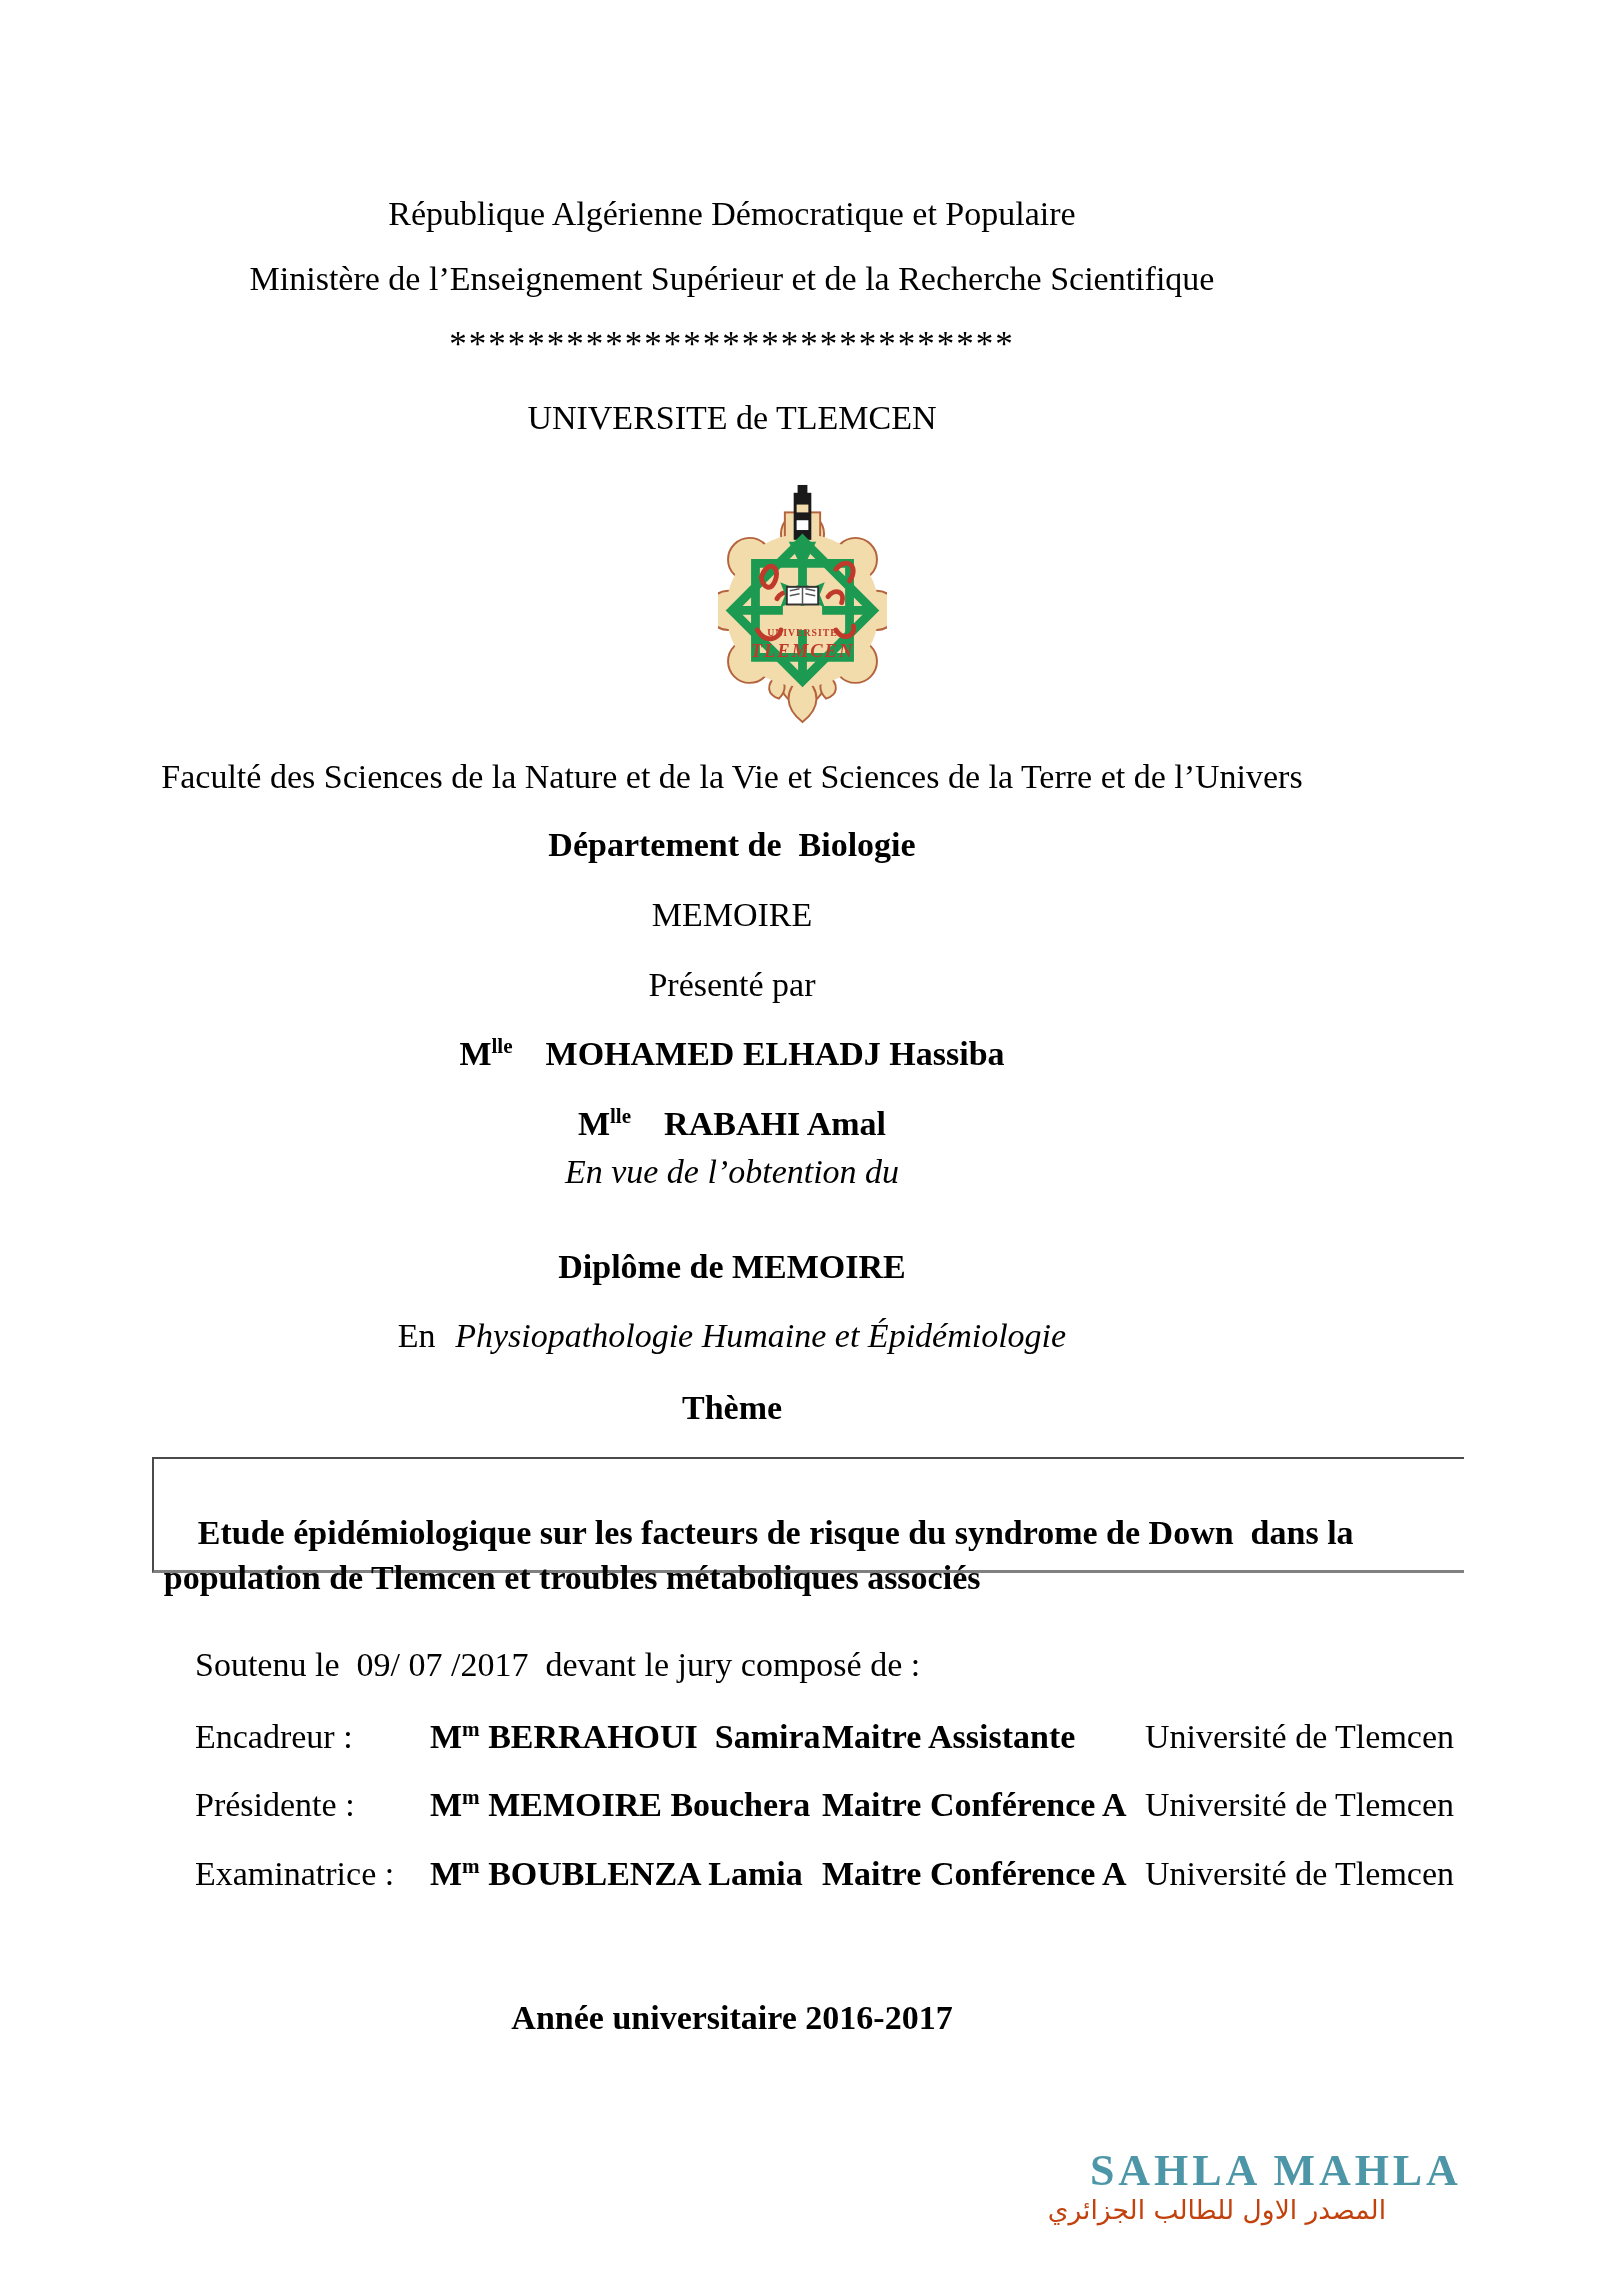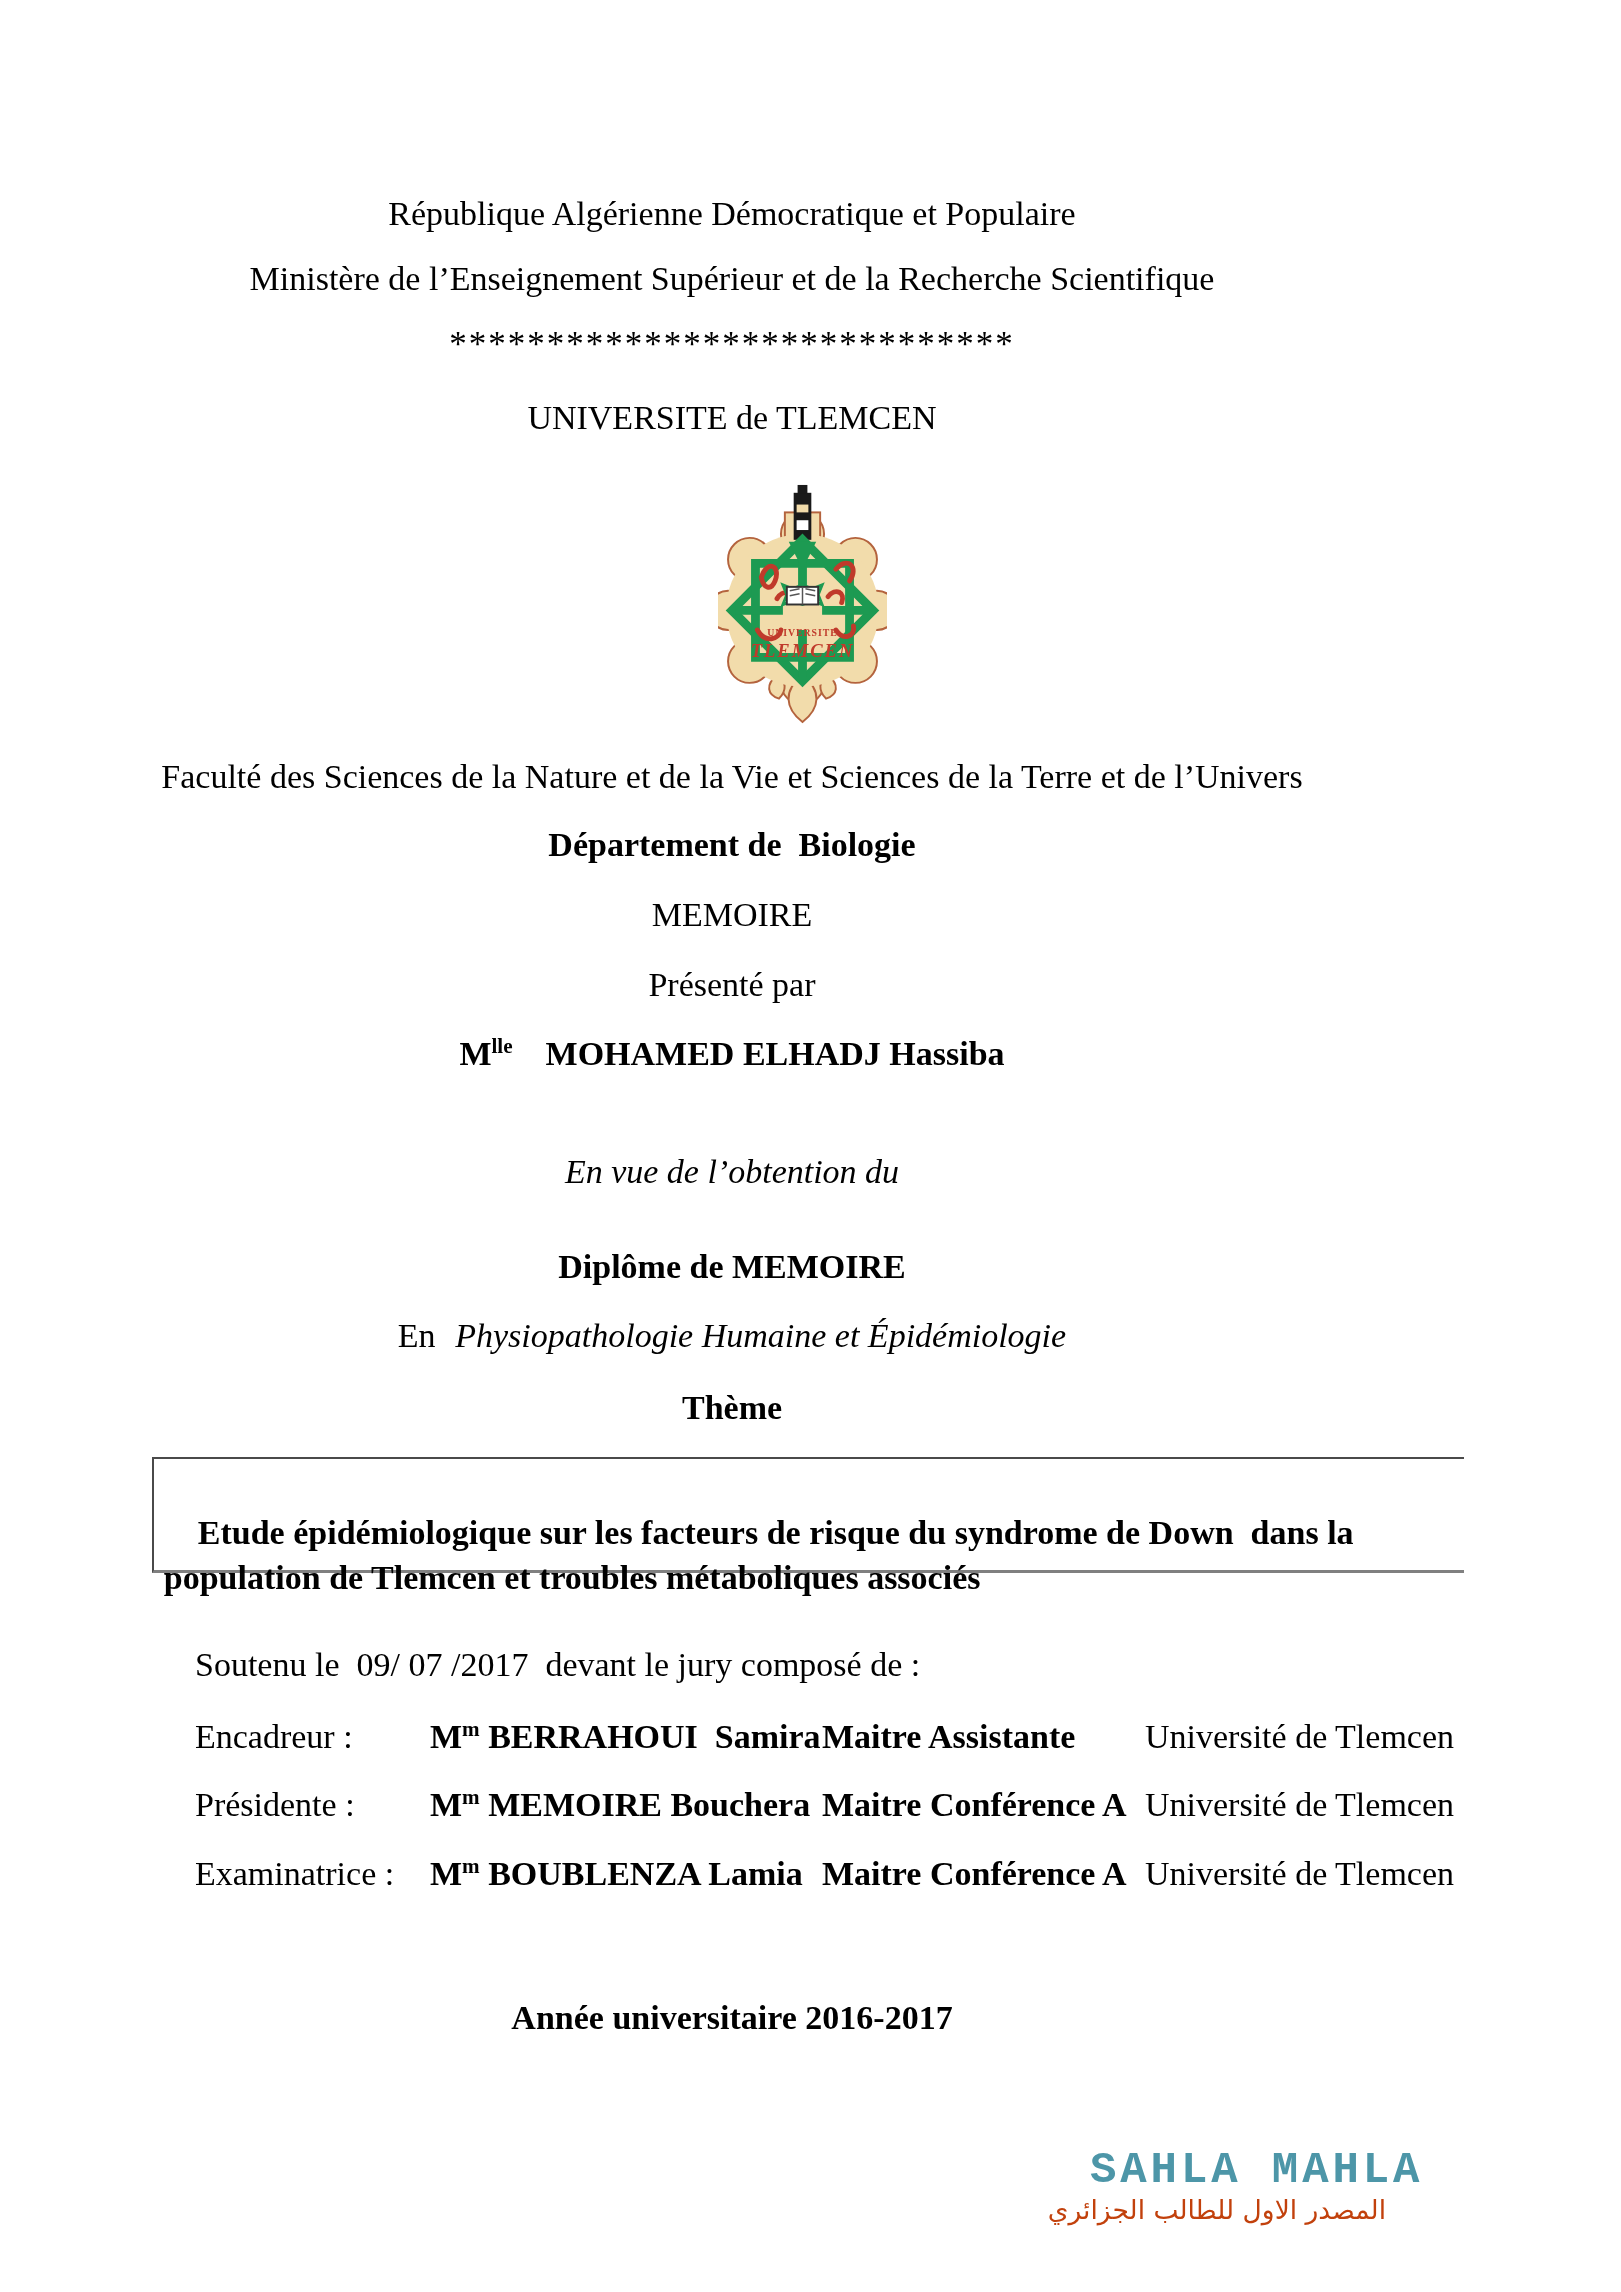--- a/index.html
+++ b/index.html
@@ -37,21 +37,21 @@
     position:absolute;left:195px;
     font-size:34px;line-height:43px;white-space:pre-wrap;
   }
   .jury-row{position:absolute;left:195px;width:1333px;font-size:34px;line-height:43px;}
   .jury-role{display:inline-block;width:235px;vertical-align:baseline;}
   .jury-name{display:inline-block;width:392px;font-weight:bold;white-space:pre-wrap;}
   .jury-grade{display:inline-block;width:323px;font-weight:bold;white-space:pre-wrap;}
   .jury-univ{display:inline-block;white-space:pre-wrap;}
   .wm-brand{
     position:absolute;left:1090px;top:2145px;width:372px;
-    font-family:Liberation Mono, monospace;
+    font-family:Liberation Serif, serif;
     font-weight:bold;font-size:44px;letter-spacing:3.9px;
     color:#4d96a8;white-space:nowrap;
   }
   .wm-tagline{
     position:absolute;left:1092px;top:2194px;width:294px;
     font-family:"DejaVu Sans", sans-serif;
     font-size:26.5px;color:#c2410c;
     direction:rtl;text-align:right;white-space:nowrap;
   }
   .uni-logo{position:absolute;left:718px;top:483px;}
@@ -120,20 +120,21 @@
     </svg>
   </div>
 
   <div class="cline" style="top:755px">Faculté des Sciences de la Nature et de la Vie et Sciences de la Terre et de l’Univers</div>
   <div class="cline bold" style="top:823px">Département de  Biologie</div>
   <div class="cline" style="top:893px">MEMOIRE</div>
   <div class="cline" style="top:963px">Présenté par</div>
 
   <div class="cline nameline" style="top:1032px"><span>M</span><sup class="sp">lle</sup><span class="namegap"></span><span>MOHAMED ELHADJ Hassiba</span></div>
 
+  <div class="cline nameline" style="top:1102px"><span>M</span><sup class="sp">lle</sup><span class="namegap"></span><span>RABAHI Amal</span></div>
 
   <div class="cline italic" style="top:1150px">En vue de l’obtention du</div>
   <div class="cline bold" style="top:1245px">Diplôme de MEMOIRE</div>
 
   <div class="cline" style="top:1314px"><span>En</span><span style="display:inline-block;width:19.6px"></span><span class="italic">Physiopathologie Humaine et Épidémiologie</span></div>
 
   <div class="cline bold" style="top:1386px">Thème</div>
 
   <div class="theme-box">
     <span>Etude épidémiologique sur les facteurs de risque du syndrome de Down  dans la population de Tlemcen et troubles métaboliques associés</span>

